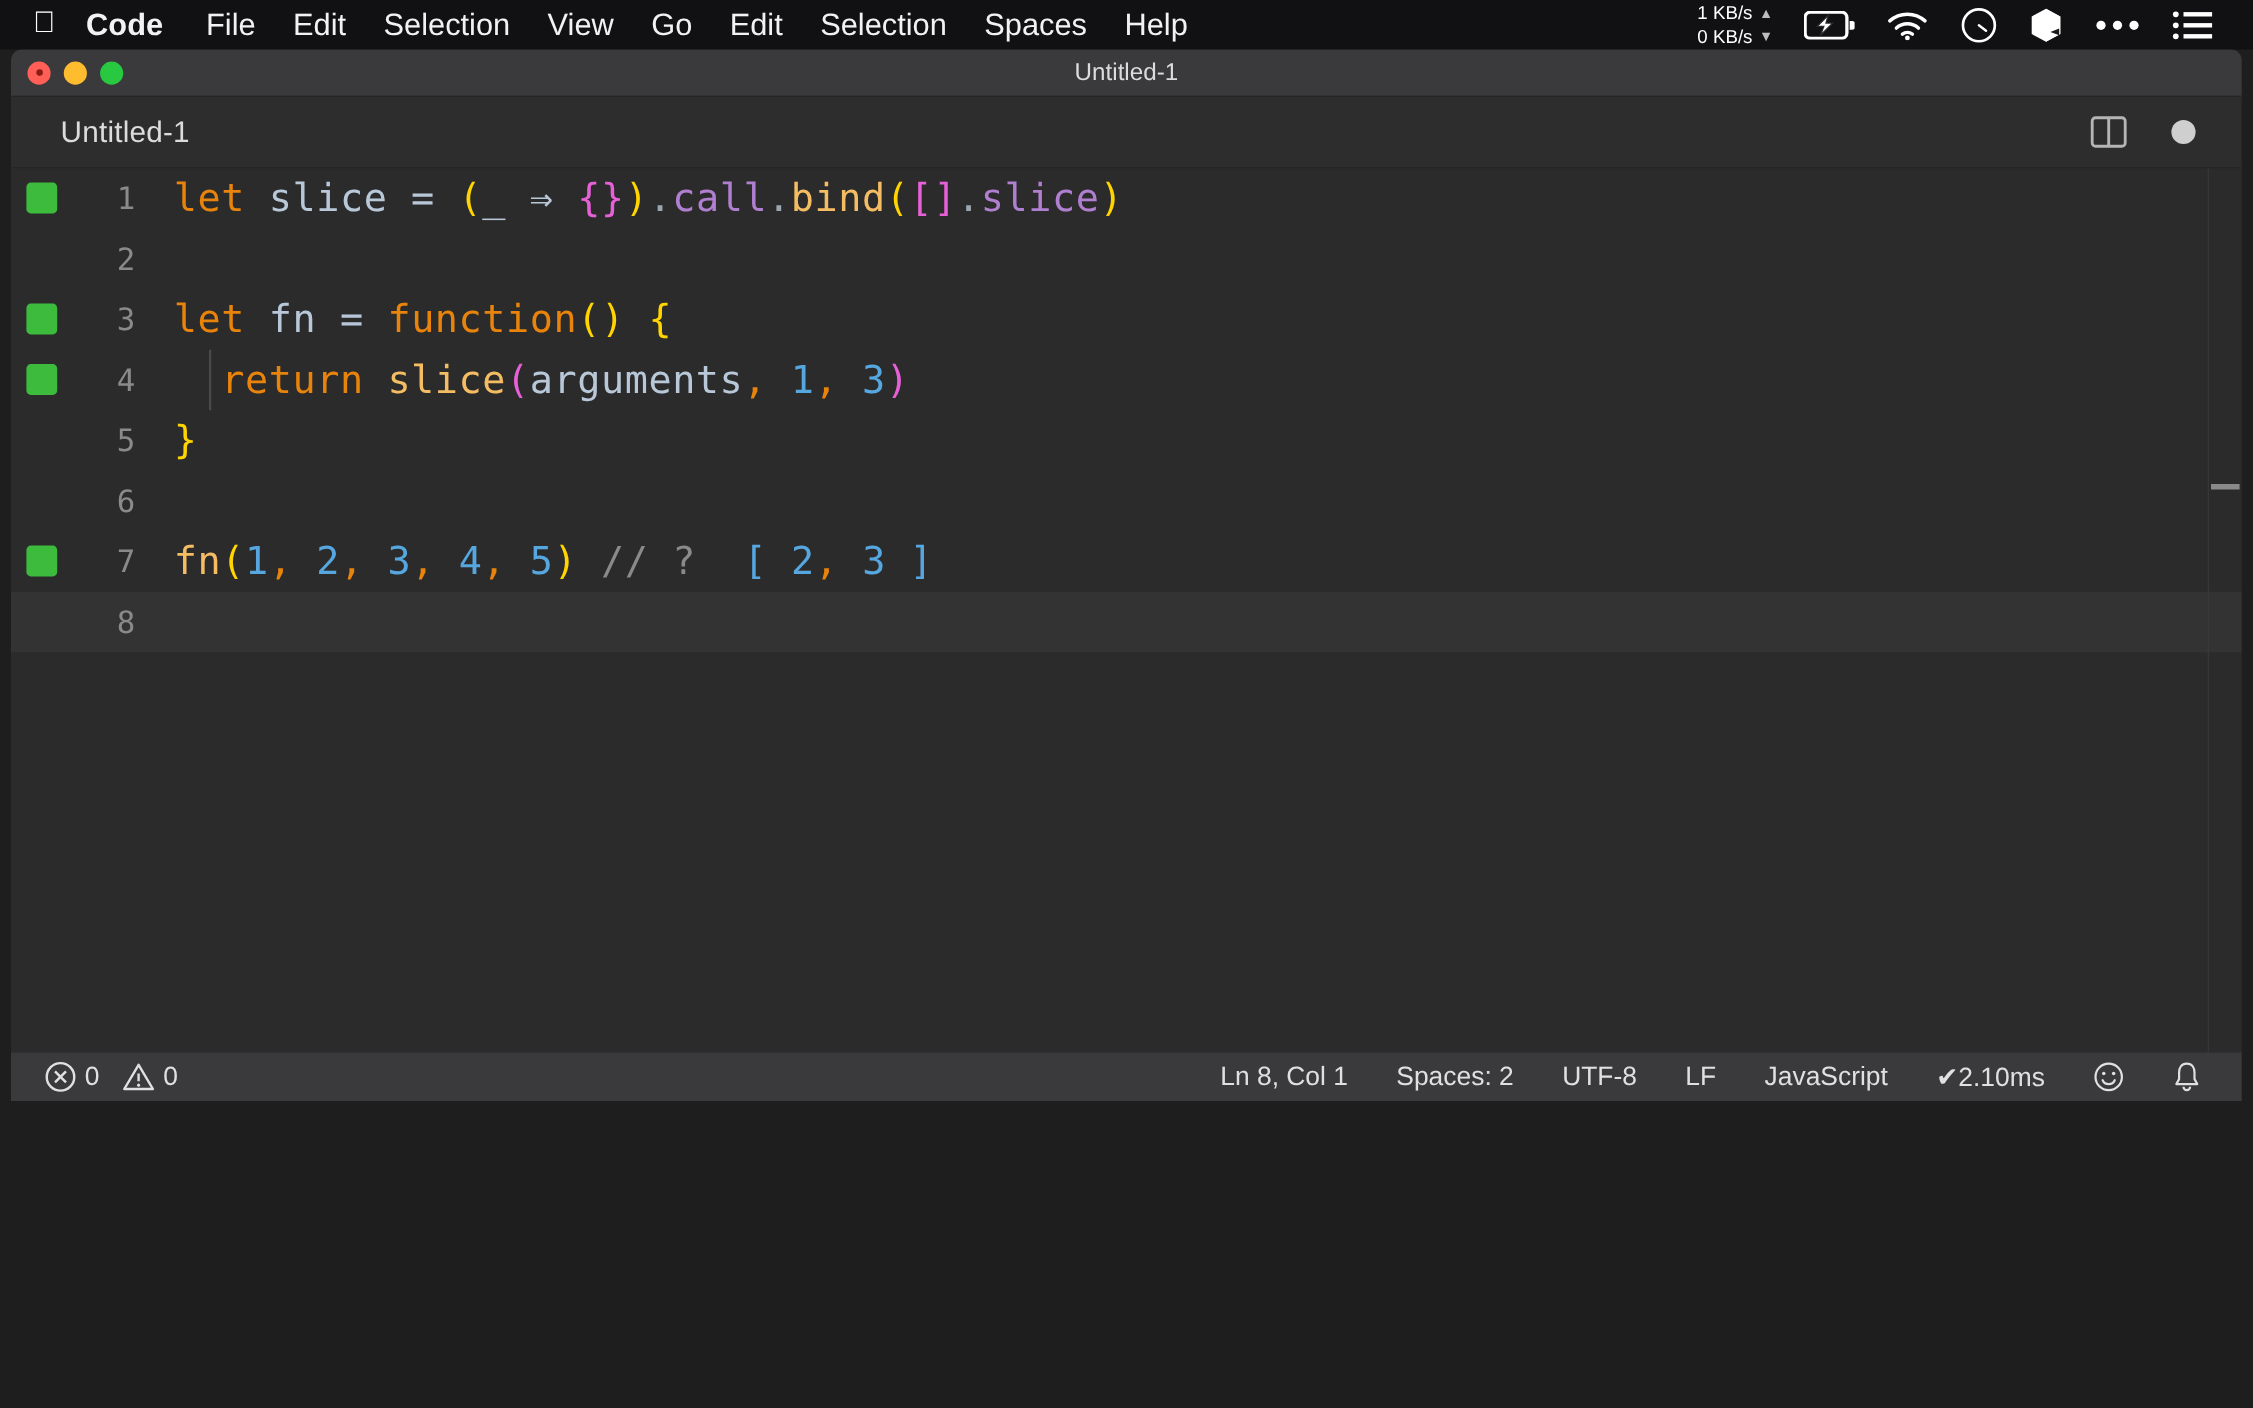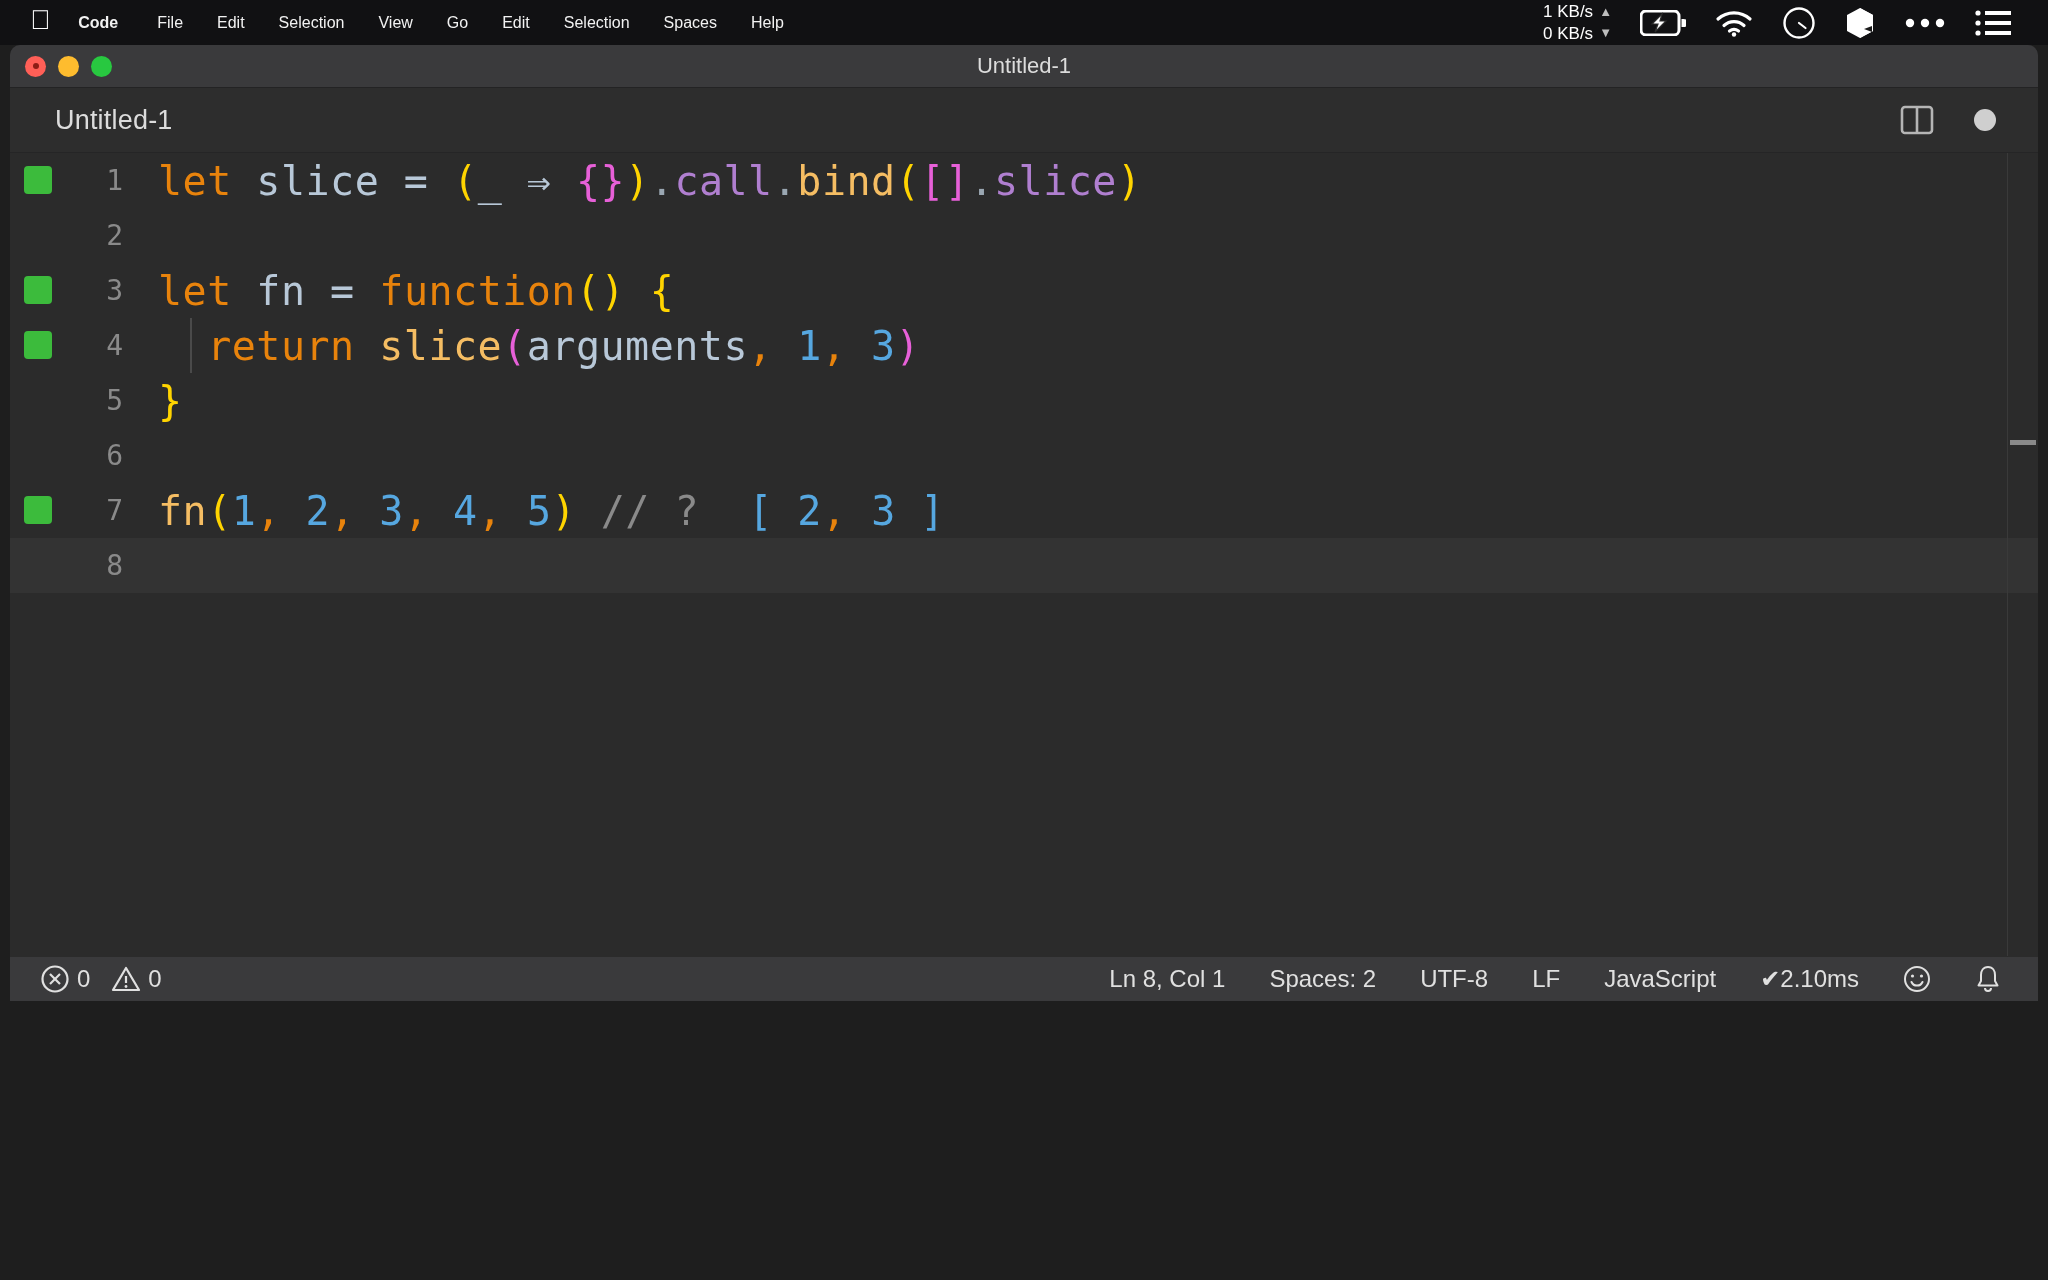--- a/index.html
+++ b/index.html
@@ -16,21 +16,21 @@
     background:#111113;
     display:flex; align-items:center;
     color:#ffffff;
   }
   #menubar .apple {
     margin-left:30px; margin-right:28px;
     font-size:27px; line-height:1;
     position:relative; top:-2px;
   }
   .menu-item {
-    font-size:16px; padding:0 17px; white-space:nowrap;
+    font-size:28px; padding:0 17px; white-space:nowrap;
     color:#f2f2f2;
   }
   .menu-item.bold { font-weight:bold; padding-left:0; padding-right:22px;}
   #menubar-right {
     margin-left:auto; display:flex; align-items:center;
     gap:0px; padding-right:22px;
   }
   .tray { display:flex; align-items:center; justify-content:center; padding:0 14px; }
   .netspeed { font-size:17px; line-height:1.25; text-align:center; }
   .netspeed .row { display:flex; align-items:center; justify-content:flex-end; gap:6px;}
@@ -91,21 +91,21 @@
     position:absolute; left:14px; top:13px;
     width:28px; height:28px; border-radius:4px; background:#3cbb3c;
   }
   .lineno {
     width:135px; text-align:right; padding-right:22px;
     font-family:"DejaVu Sans Mono", monospace;
     font-size:28px; color:#8a8a8a;
   }
   .code {
     font-family:"DejaVu Sans Mono", monospace;
-    font-size:40px; letter-spacing:.5px;
+    font-size:35px; letter-spacing:.5px;
     white-space:pre; color:#c8d3dd;
     padding-left:13px;
   }
   .indent-guide {
     position:absolute; left:180px; top:0; bottom:0;
     width:2px; background:#4a4a4a;
   }
 
   
   .t-kw      { color:#e8830c; }   

